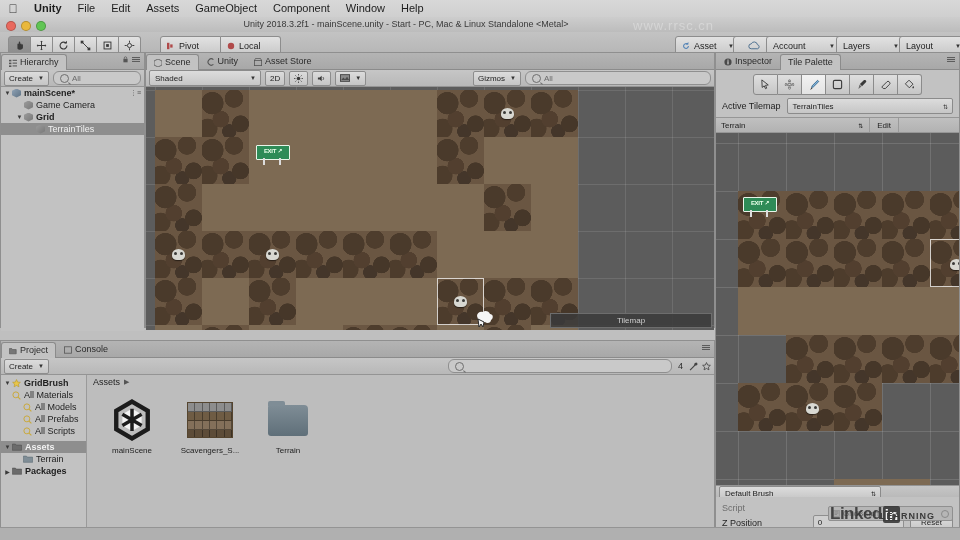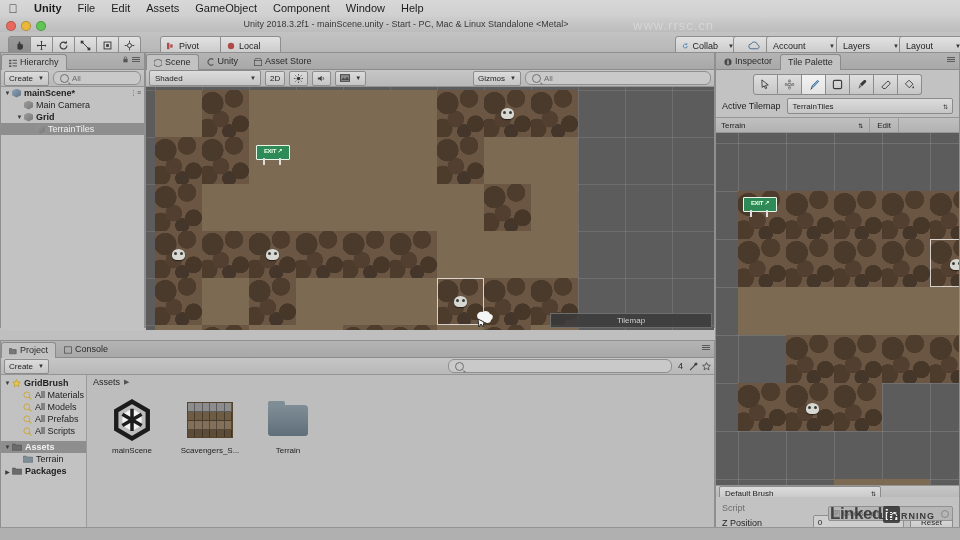--- a/index.html
+++ b/index.html
@@ -369,21 +369,21 @@
           </svg>
       </div>
     </div>
 
     <div class="tgroup" style="left:675px;top:4px;">
       <div class="pill" style="width:52px;">
         <svg width="8" height="8" viewBox="0 0 10 10">
             <path d="M8 5a3 3 0 1 1-1-2.2" stroke="#4c7fb5" stroke-width="1.3" fill="none"></path>
             <path d="M8 0v3H5z" fill="#4c7fb5"></path>
           </svg>
-        <span>Collab</span>
+        <span>Asset</span>
         <span class="caret">▼</span>
       </div>
     </div>
     <div class="tgroup" style="left:733px;top:4px;">
       <div class="pill" style="width:28px;justify-content:center;">
         <svg width="13" height="9" viewBox="0 0 16 10">
             <path d="M4 9a3 3 0 0 1 0-6 4 4 0 0 1 7.6 1A2.6 2.6 0 0 1 12 9z" fill="none" stroke="#4c6f8f" stroke-width="1.2"></path>
           </svg>
       </div>
     </div>
@@ -445,21 +445,21 @@
     <div class="hbody">
       <div class="row" style="padding-left:2px;">
         <span class="arrow">▼</span>
         <span class="cube scene"></span>
         <span style="font-weight:bold;">mainScene*</span>
         <span class="rowmenu">⋮≡</span>
       </div>
       <div class="row" style="padding-left:14px;">
         <span class="arrow blank">▶</span>
         <span class="cube"></span>
-        <span>Main Camera</span>
+        <span>Game Camera</span>
       </div>
       <div class="row" style="padding-left:14px;">
         <span class="arrow">▼</span>
         <span class="cube"></span>
         <span style="font-weight:bold;">Grid</span>
       </div>
       <div class="row sel" style="padding-left:26px;">
         <span class="arrow blank">▶</span>
         <span class="cube"></span>
         <span>TerrainTiles</span>
@@ -810,21 +810,21 @@
 
     <div class="projbody">
       <div class="projtree">
         <div class="row" style="padding-left:2px;">
           <span class="arrow">▼</span>
           <svg width="9" height="9" viewBox="0 0 10 10" style="margin-right:3px;flex:none;">
               <path d="M5 .6l1.3 2.8 3 .3-2.2 2 .6 3L5 7.2 2.3 8.7l.6-3-2.2-2 3-.3z" fill="#e8c54a" stroke="#b99a2e" stroke-width=".7"></path>
             </svg>
           <span style="font-weight:bold;">GridBrush</span>
         </div>
-        <div class="row" style="padding-left:13px;">
+        <div class="row" style="padding-left:2px;">
           <span class="arrow blank">▶</span>
           <svg width="9" height="9" viewBox="0 0 10 10" style="margin-right:3px;flex:none;">
               <circle cx="4.3" cy="4.3" r="3.3" fill="none" stroke="#c9a93c" stroke-width="1.1"></circle>
               <path d="M6.8 6.8L9.3 9.3" stroke="#c9a93c" stroke-width="1.3"></path>
             </svg>
           <span>All Materials</span>
         </div>
         <div class="row" style="padding-left:13px;">
           <span class="arrow blank">▶</span>
           <svg width="9" height="9" viewBox="0 0 10 10" style="margin-right:3px;flex:none;">

